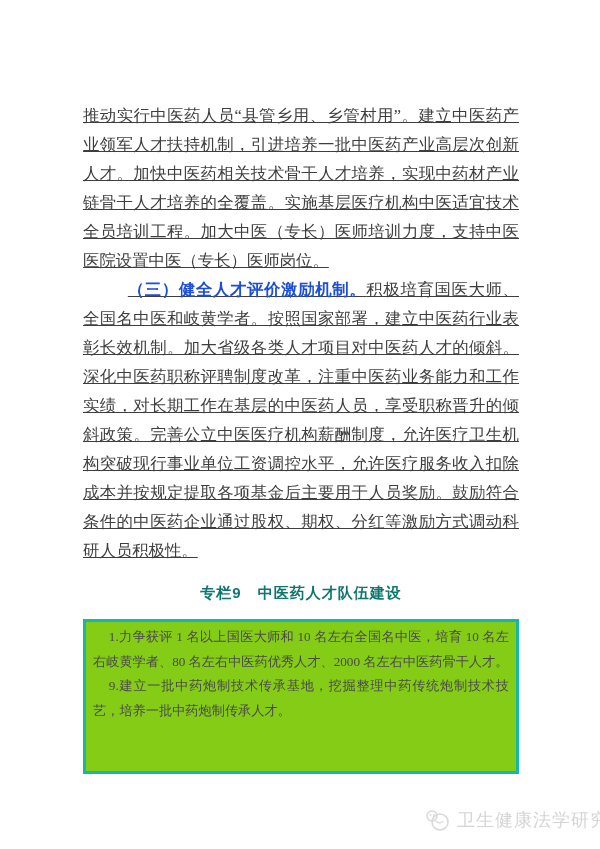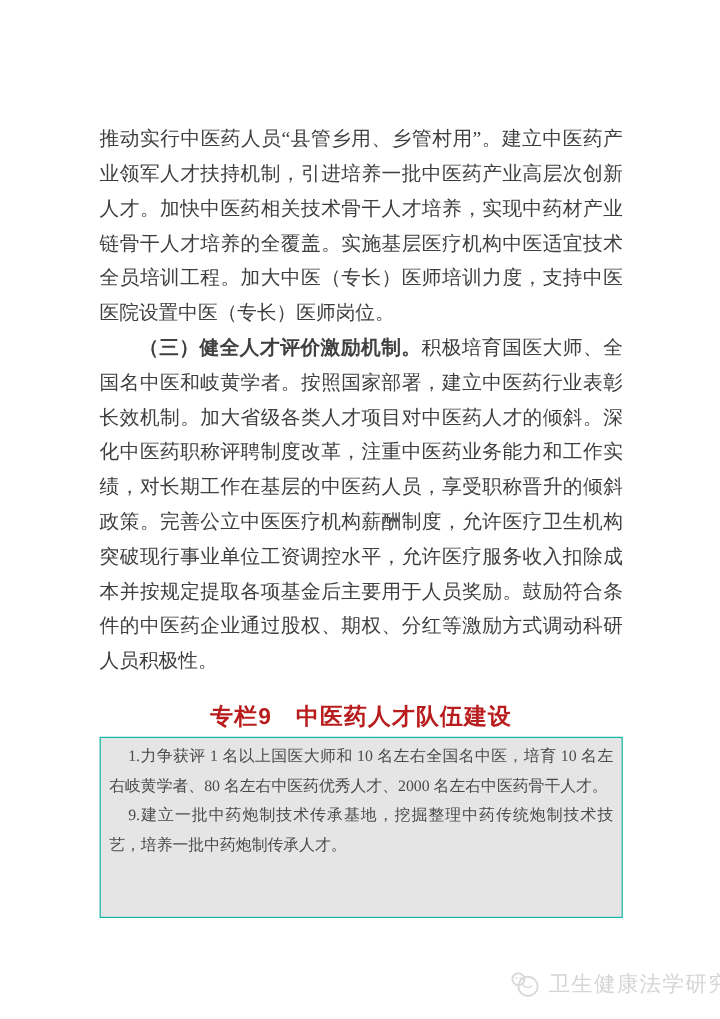--- a/index.html
+++ b/index.html
@@ -21,38 +21,39 @@
     left: 83px;
     top: 101px;
     width: 436px;
   }
   .para {
     margin: 0;
     font-size: 16.4px;
     line-height: 29px;
     color: #3e3e3e;
     text-align: justify;
+    text-decoration: underline;
   }
   .para.indent { text-indent: 2em; }
-  .lead { font-weight: bold; color: #404040; }
+  .lead { font-weight: bold; color: #1d4ed8; margin-left: 12px; }
   .box-title {
-    margin: 19px 0 4px 0;
+    margin: 19px 0 16px 0;
     text-align: center;
     font-family: "Liberation Sans", "DejaVu Sans", sans-serif;
     font-weight: bold;
-    font-size: 19px;
+    font-size: 15px;
     letter-spacing: 1px;
-    color: #b91c1c;
+    color: #0f766e;
   }
   .column-box {
-    border: 1px solid #14b8a6;
+    border: 3px solid #14b8a6;
     height: 146px;
     padding: 3px 7px 0 7px;
     overflow: hidden;
-    background: #e5e5e5;
+    background: #84cc16;
   }
   .box-item {
     margin: 0;
     font-size: 13.2px;
     line-height: 24.5px;
     color: #4a4a4a;
     text-align: justify;
     text-indent: 1.2em;
   }
   .watermark {

